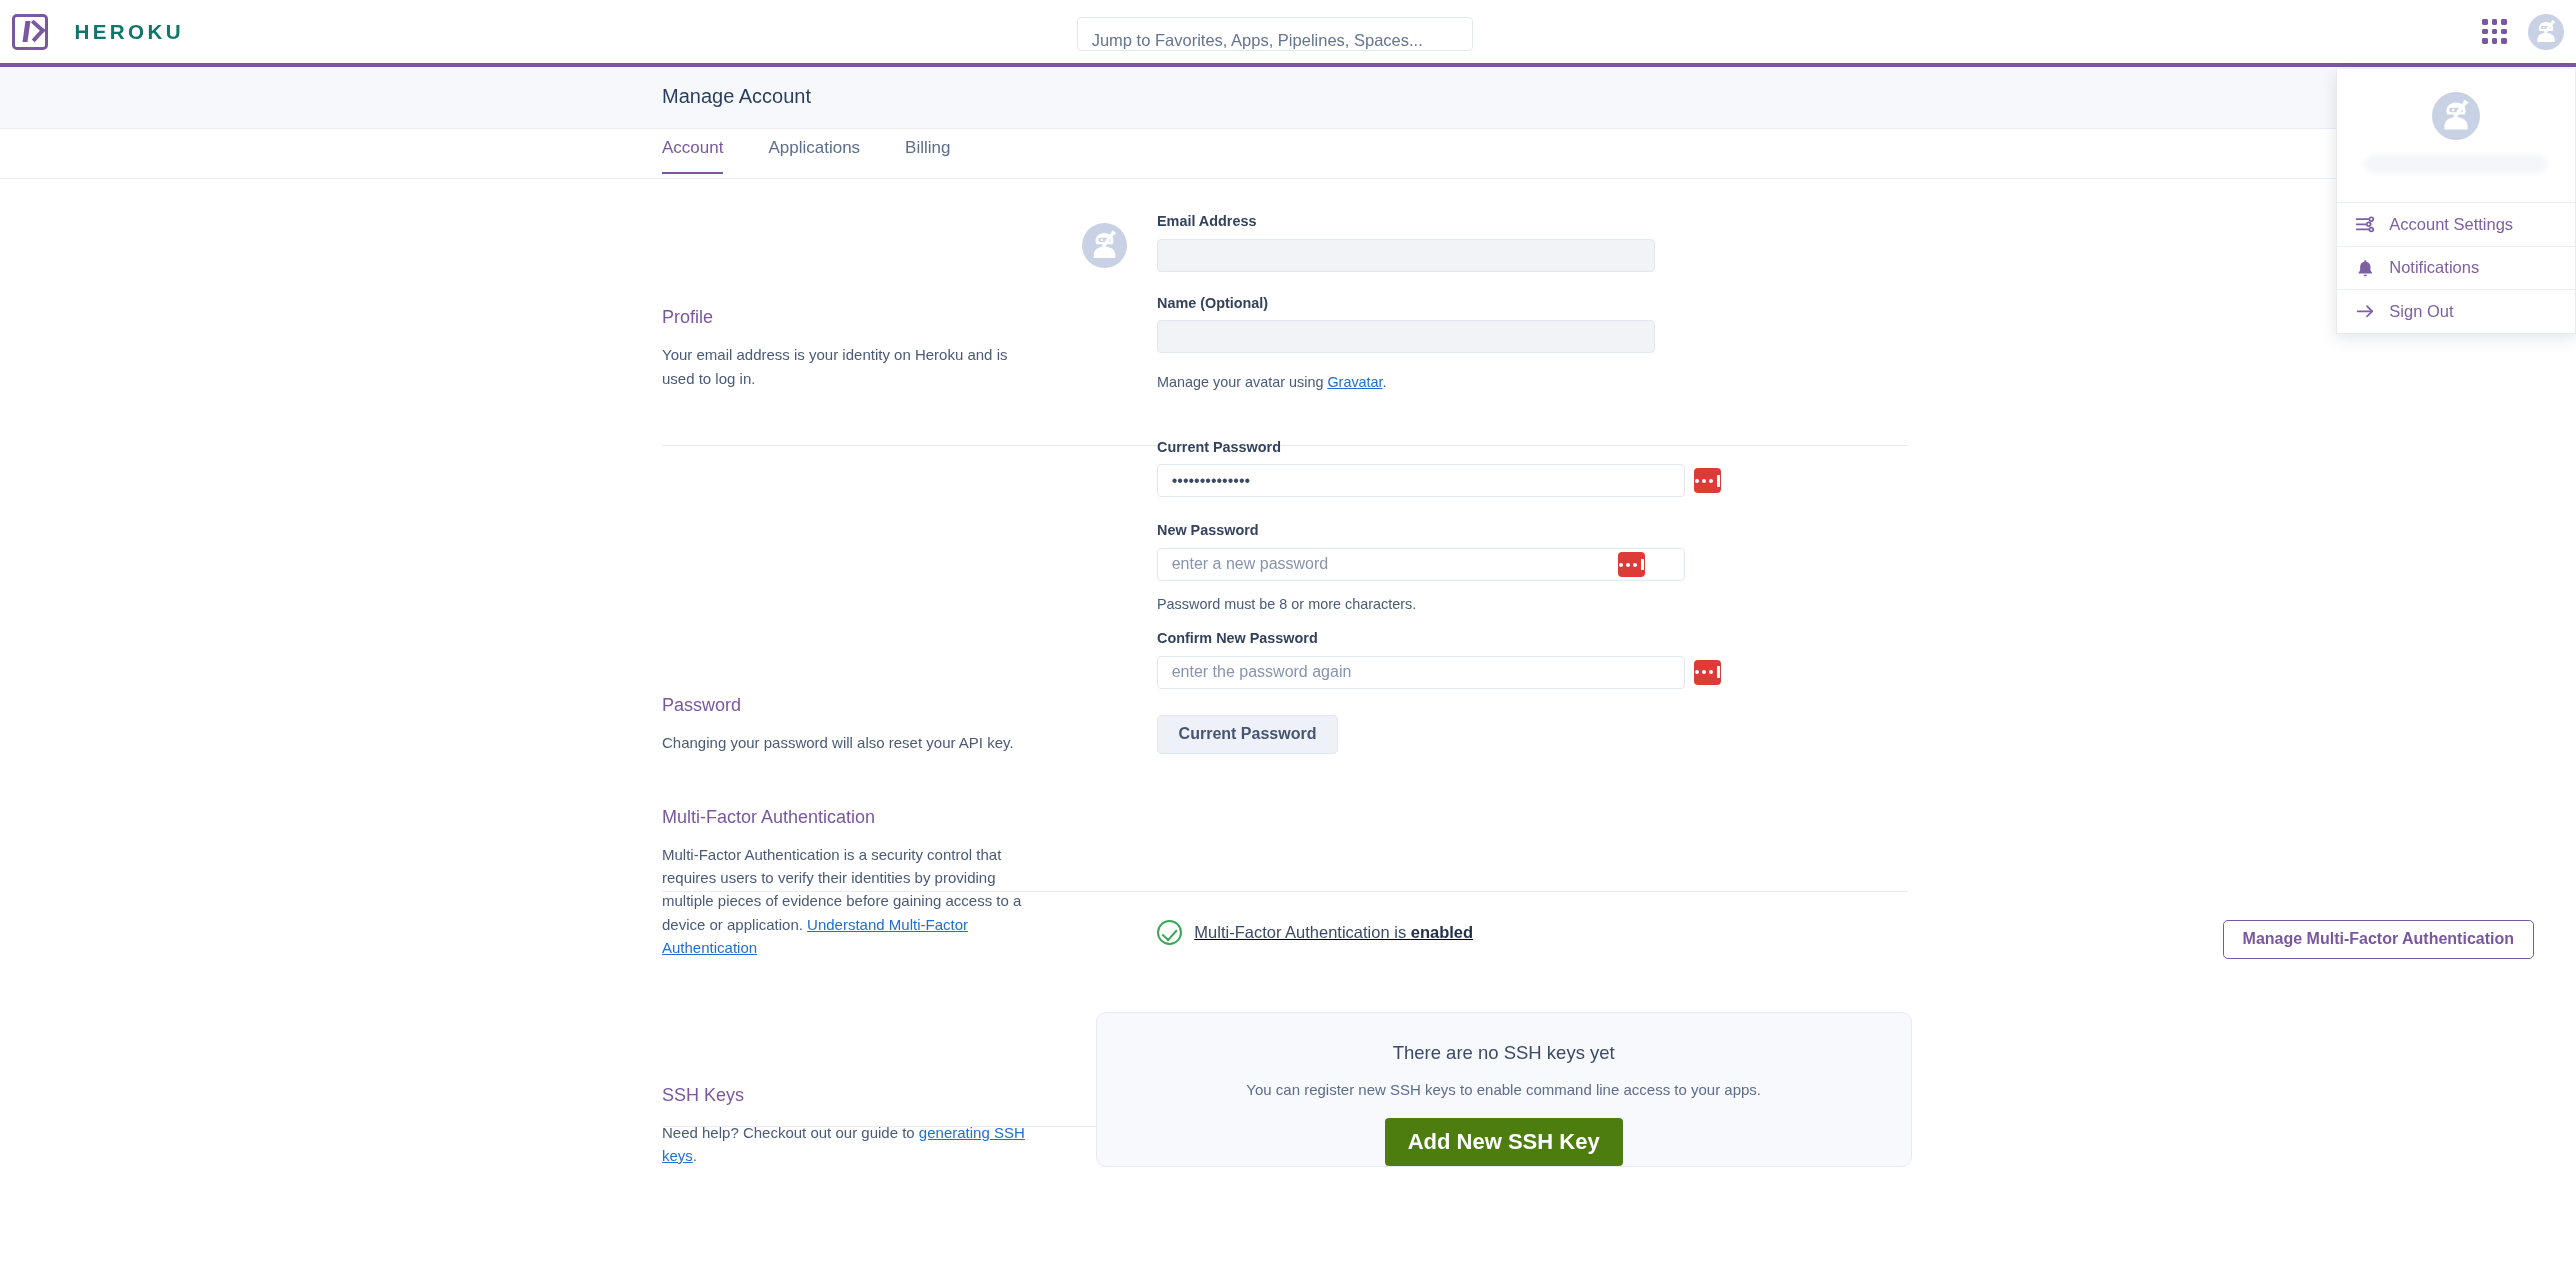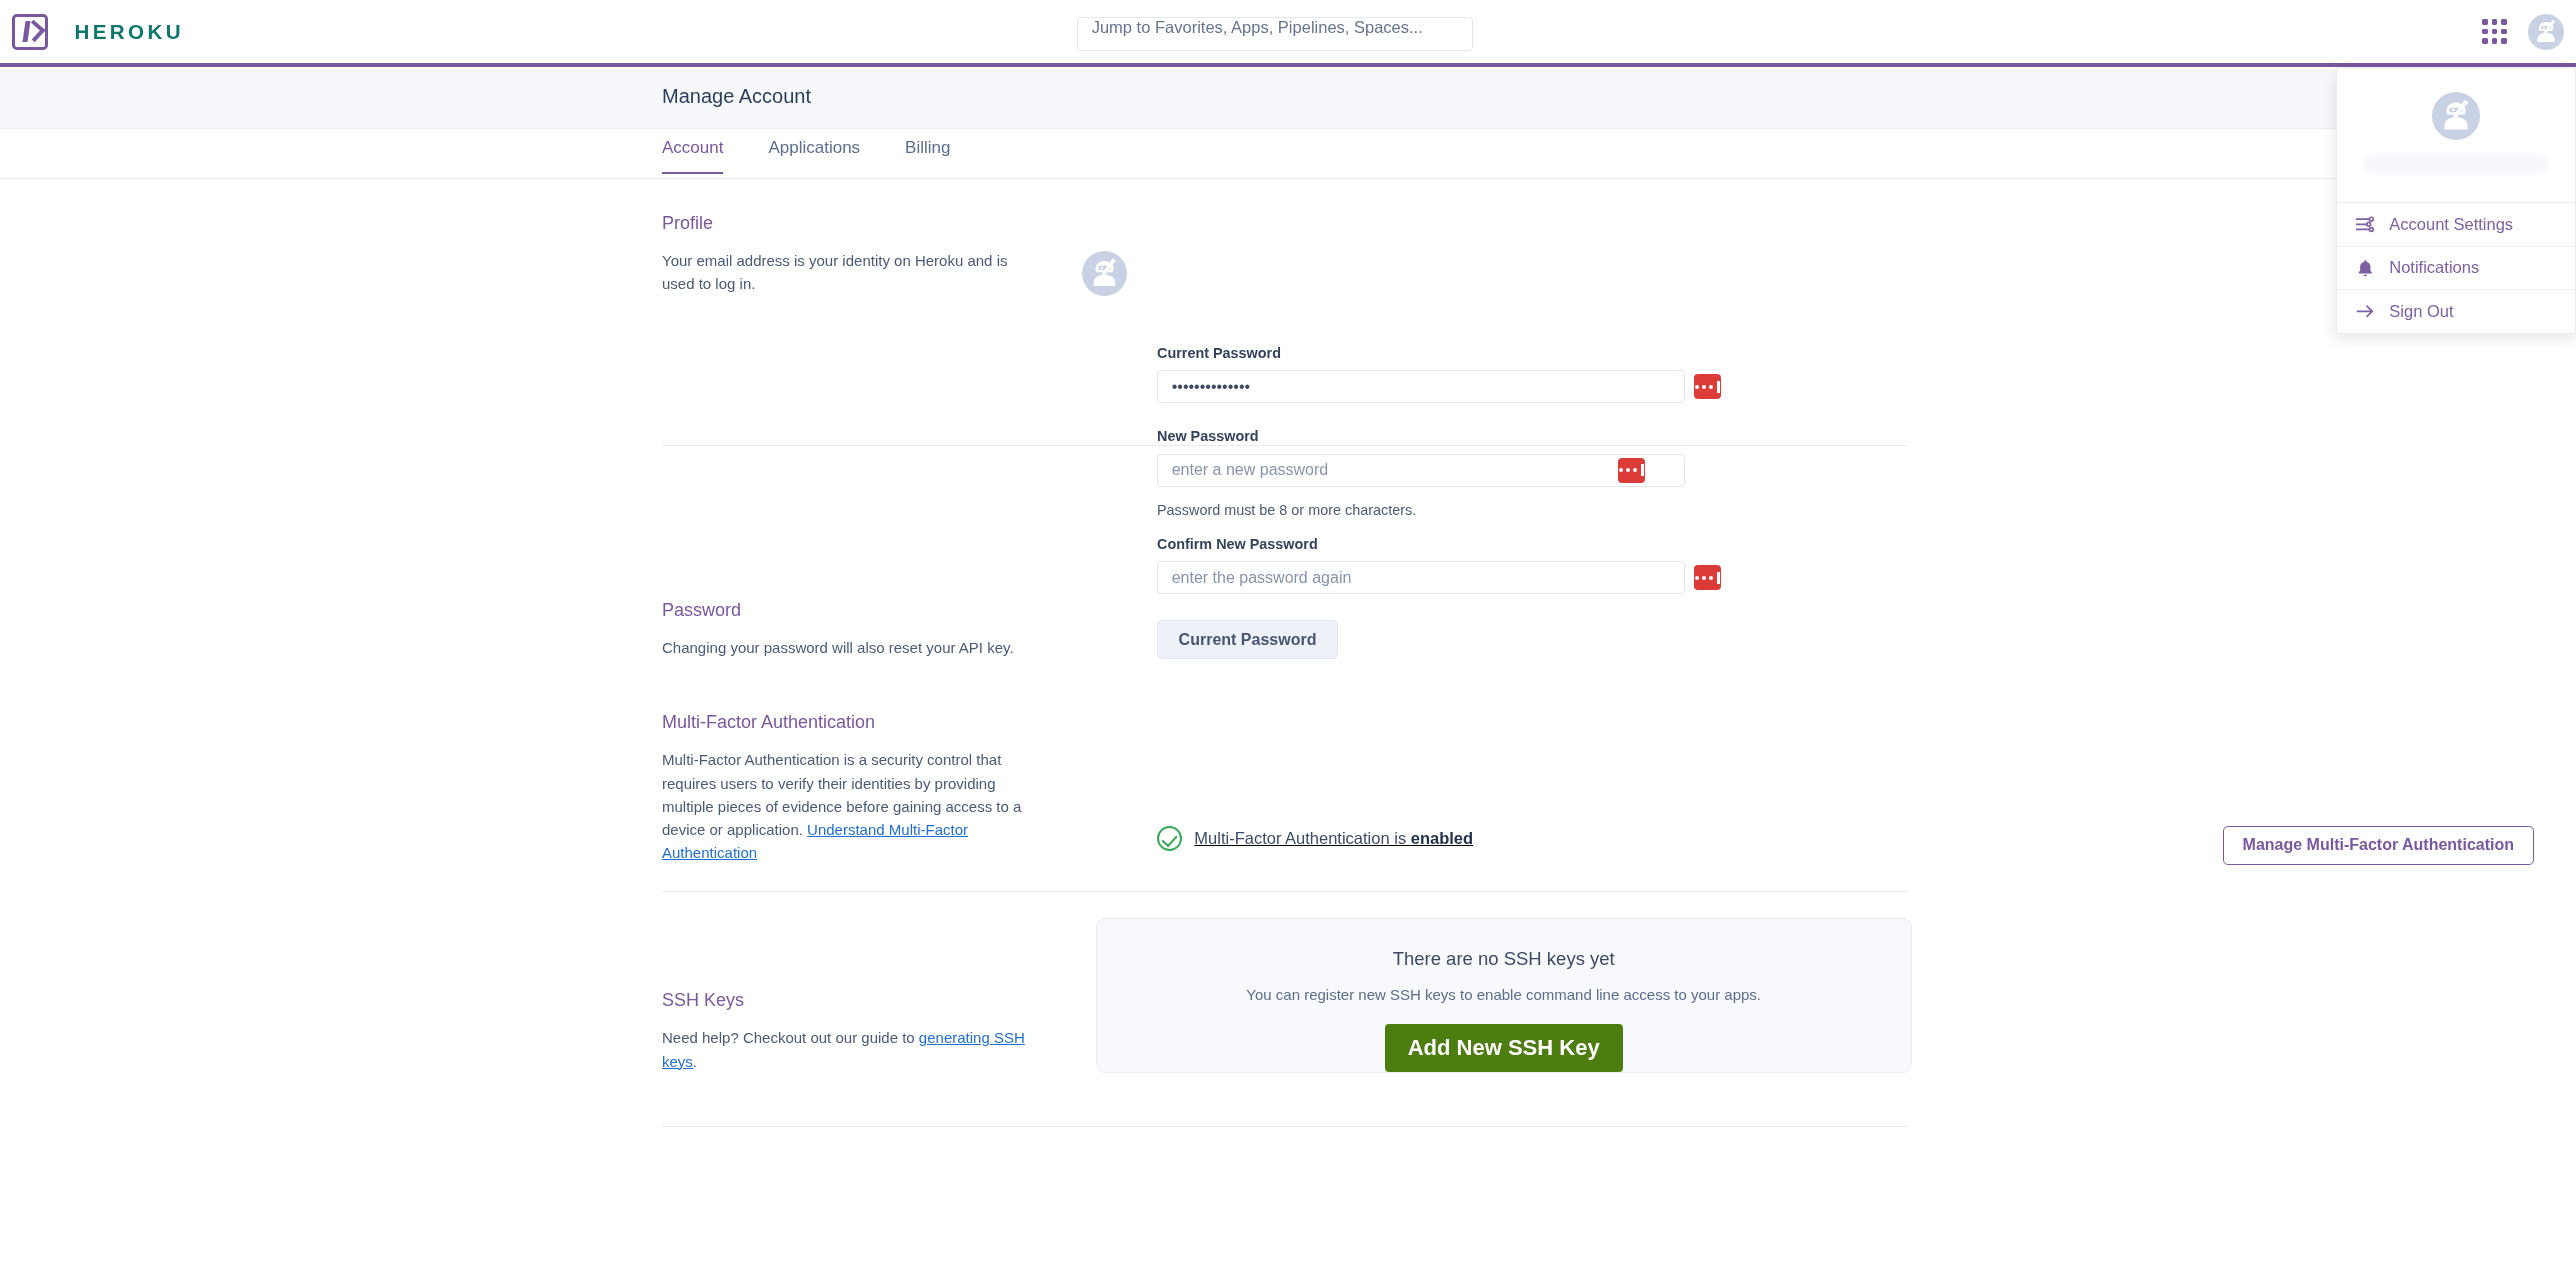--- a/index.html
+++ b/index.html
@@ -39,21 +39,21 @@
     margin-left: 26px;
     color: #0f766e; font-weight: bold; font-size: 20.6px;
     letter-spacing: 3.4px;
   }
 
   #jump-search {
     position: absolute; left: 1077px; top: 17px;
     width: 396px; height: 34px;
     border: 1.4px solid #e3e7ee; border-radius: 4.1px;
     background: #fff;
-    display: flex; align-items: flex-start;
+    display: flex; align-items: flex-end;
   }
   #jump-search input {
     border: none; outline: none; background: transparent;
     width: 100%; padding: 0 13.7px;
     font-family: "Liberation Sans", sans-serif;
     font-size: 16.5px; color: #5b6987;
   }
   #jump-search input::placeholder { color: #66748f; }
 
   #topbar-right {
@@ -277,20 +277,29 @@
           <svg viewBox="0 0 100 100">
             <path fill="#ffffff" d="M50 22c-12 0-20 8-20 17 0 3 1 6 2 8h36c1-2 2-5 2-8 0-9-8-17-20-17z"></path>
             <rect x="36" y="33" width="28" height="9" rx="4" fill="#c9d1e4"></rect>
             <circle cx="44" cy="37.5" r="2.6" fill="#ffffff"></circle>
             <circle cx="56" cy="37.5" r="2.6" fill="#ffffff"></circle>
             <path fill="#ffffff" d="M50 52c-14 0-24 8-24 18v8h48v-8c0-10-10-18-24-18z"></path>
             <path fill="#ffffff" d="M66 20l6 5-22 30-6-5z" opacity="0.95"></path>
             <path fill="#ffffff" d="M68 16l8 6-3 4-8-6z"></path>
           </svg>
         </div>
+        <div>
+          <div class="field-label">Email Address</div>
+          <input class="text-input redacted" type="text" value="" style="">
+
+          <div class="field-label" style="margin-top:23px;">Name (Optional)</div>
+          <input class="text-input redacted" type="text" value="" style="">
+
+          <p class="helper-text" style="margin-top:20.6px;"><span>Manage your avatar using </span><a class="link">Gravatar</a><span>.</span></p>
+        </div>
       </div>
     </div>
   </div>
 
   <div class="divider" style="top:265px;"></div>
 
   <div class="section" style="padding-top:49px;">
     <div class="section-left">
       <h2 class="section-heading">Password</h2>
       <p class="section-desc">Changing your password will also reset your API key.</p>

